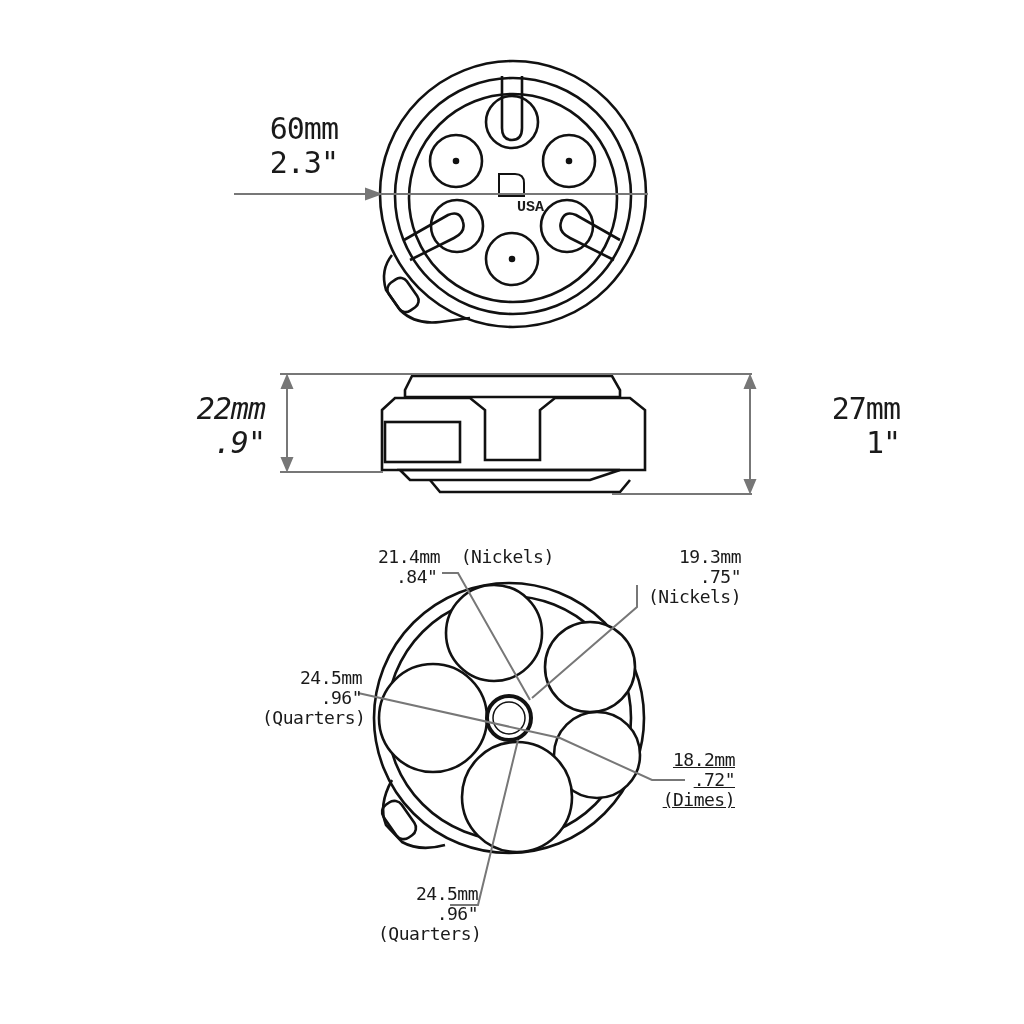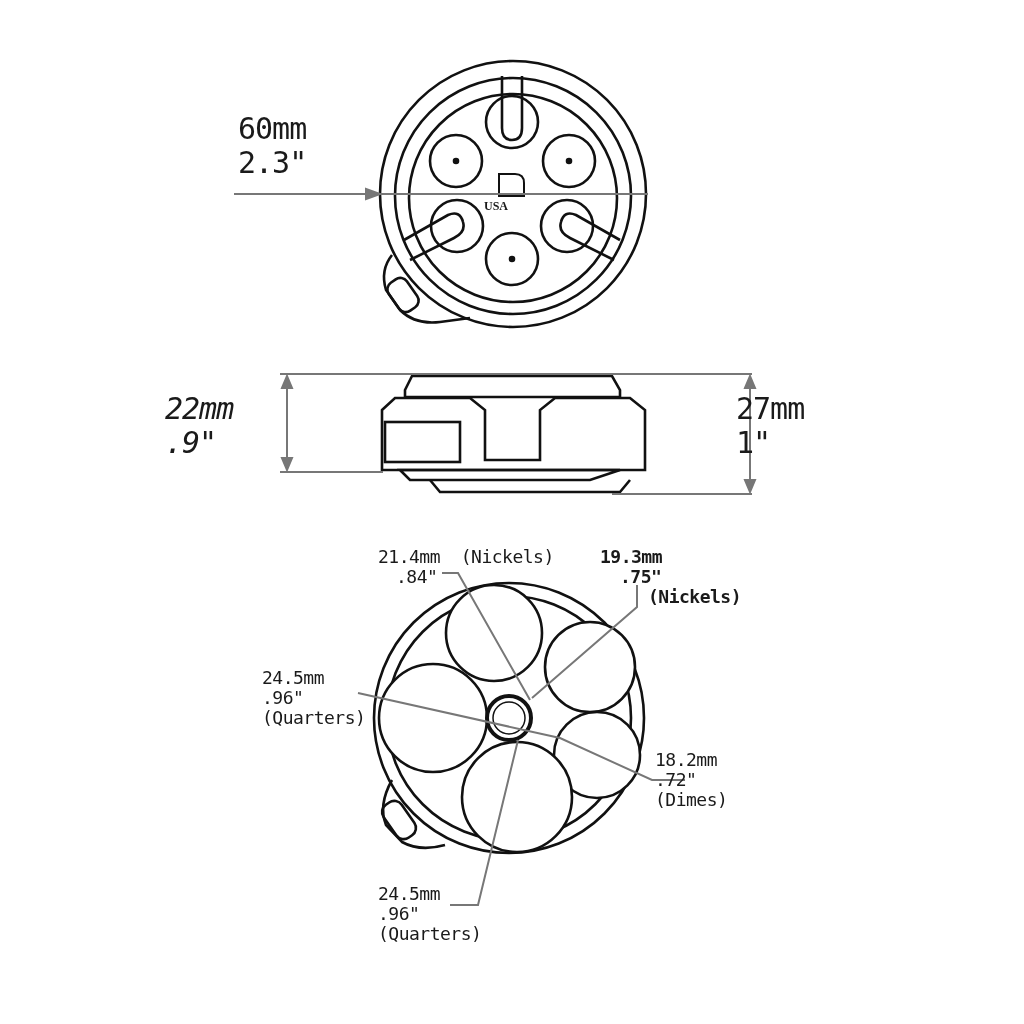--- a/index.html
+++ b/index.html
@@ -1,18 +1,18 @@
 <!DOCTYPE html>
 <html><head>
 <meta charset="utf-8">
 <style>
   html, body { margin: 0; padding: 0; background: #ffffff; }
   body { width: 1024px; height: 1024px; position: relative; overflow: hidden; font-family: "DejaVu Sans Mono", "Liberation Mono", monospace; }
   svg { position: absolute; left: 0; top: 0; }
-  .lbl { position: absolute; color: #1a1a1a; text-align: left; white-space: nowrap; line-height: 1.12; }
+  .lbl { position: absolute; color: #1a1a1a; text-align: right; white-space: nowrap; line-height: 1.12; }
   .big { font-size: 30px; letter-spacing: -1px; }
   .small { font-size: 18px; letter-spacing: -0.5px; }
 </style>
 </head>
 <body>
 
 <svg width="1024" height="1024" viewBox="0 0 1024 1024">
   <g fill="none" stroke="#111" stroke-width="2.6">
 
     <circle cx="513" cy="194" r="133"></circle>
@@ -85,46 +85,46 @@
     <polyline fill="none" points="637,585 637,607 532,698"></polyline>
     <polyline fill="none" points="358,693 560,738 652,780 685,780"></polyline>
     <polyline fill="none" points="450,905 478,905 518,740"></polyline>
   </g>
 </svg>
 
 <div class="lbl big" style="left:238px;top:112px;width:100px;">
   <div>60mm</div>
   <div>2.3"</div>
 </div>
-<div class="lbl" style="left:484px;top:200px;width:32px;font-family:Liberation Serif, serif;font-weight:bold;font-size:12px;">USA</div>
+<div class="lbl" style="left:512px;top:200px;width:32px;font-family:Liberation Mono, monospace;font-weight:bold;font-size:15px;">USA</div>
 
 <div class="lbl big" style="left:165px;top:392px;width:100px;font-style:italic;">
   <div>22mm</div>
   <div>.9"</div>
 </div>
-<div class="lbl big" style="left:736px;top:392px;width:100px;">
+<div class="lbl big" style="left:800px;top:392px;width:100px;">
   <div>27mm</div>
   <div>1"</div>
 </div>
 
 <div class="lbl small" style="left:378px;top:547px;text-align:left;">
   <span>21.4mm</span>&nbsp;&nbsp;<span>(Nickels)</span><br>
   <span style="padding-left:18px">.84"</span>
 </div>
-<div class="lbl small" style="left:600px;top:547px;text-align:left;font-weight:bold;">
+<div class="lbl small" style="left:600px;top:547px;text-align:right;">
   <span>19.3mm</span><br>
   <span style="padding-left:20px">.75"</span><br>
   <span style="padding-left:48px">(Nickels)</span>
 </div>
 <div class="lbl small" style="left:262px;top:668px;width:100px;">
   <div>24.5mm</div>
   <div>.96"</div>
   <div>(Quarters)</div>
 </div>
-<div class="lbl small" style="left:655px;top:750px;width:80px;">
+<div class="lbl small" style="left:655px;top:750px;width:80px;text-decoration:underline;">
   <div>18.2mm</div>
   <div>.72"</div>
   <div>(Dimes)</div>
 </div>
 <div class="lbl small" style="left:378px;top:884px;width:100px;">
   <div>24.5mm</div>
   <div>.96"</div>
   <div>(Quarters)</div>
 </div>
 

